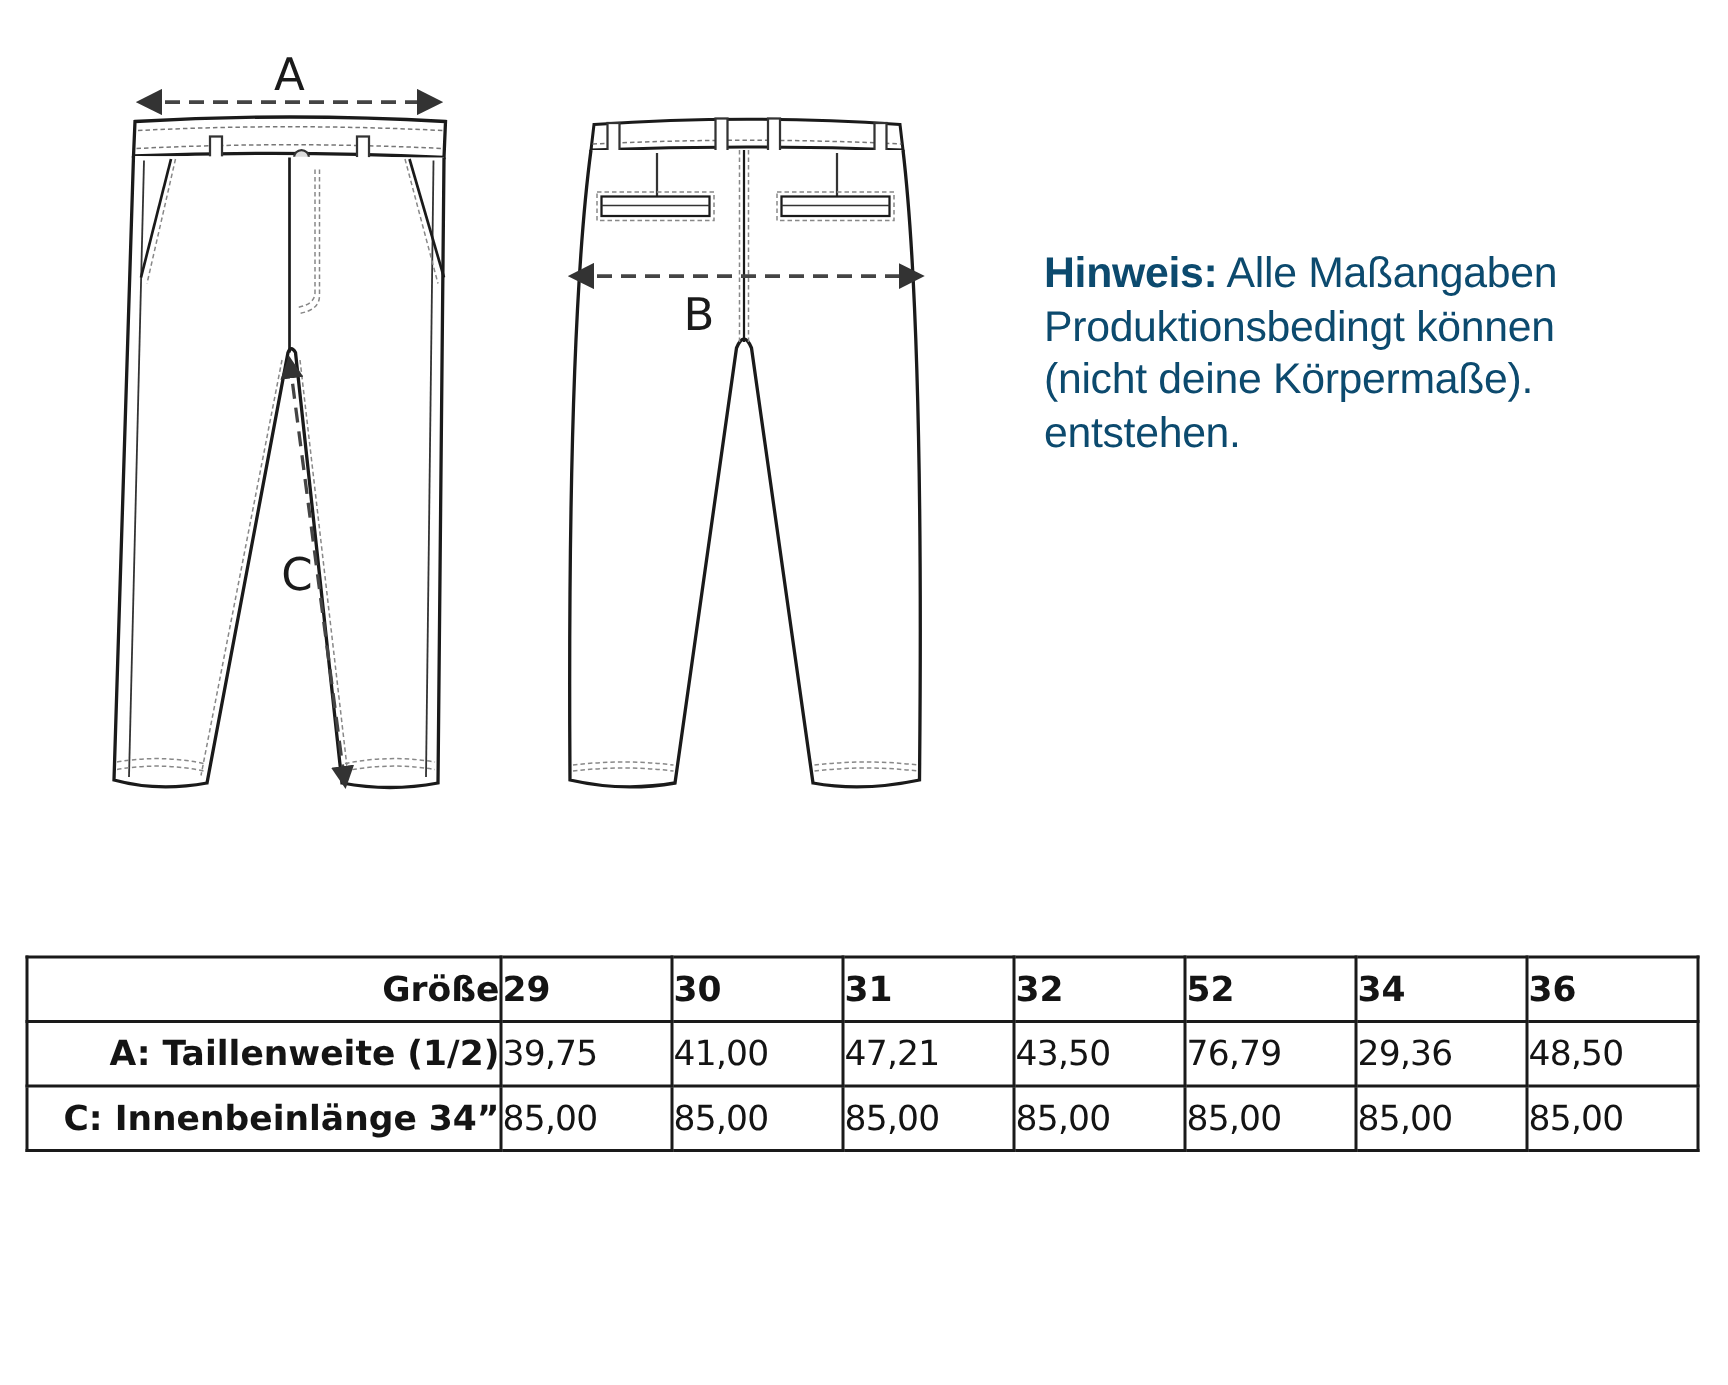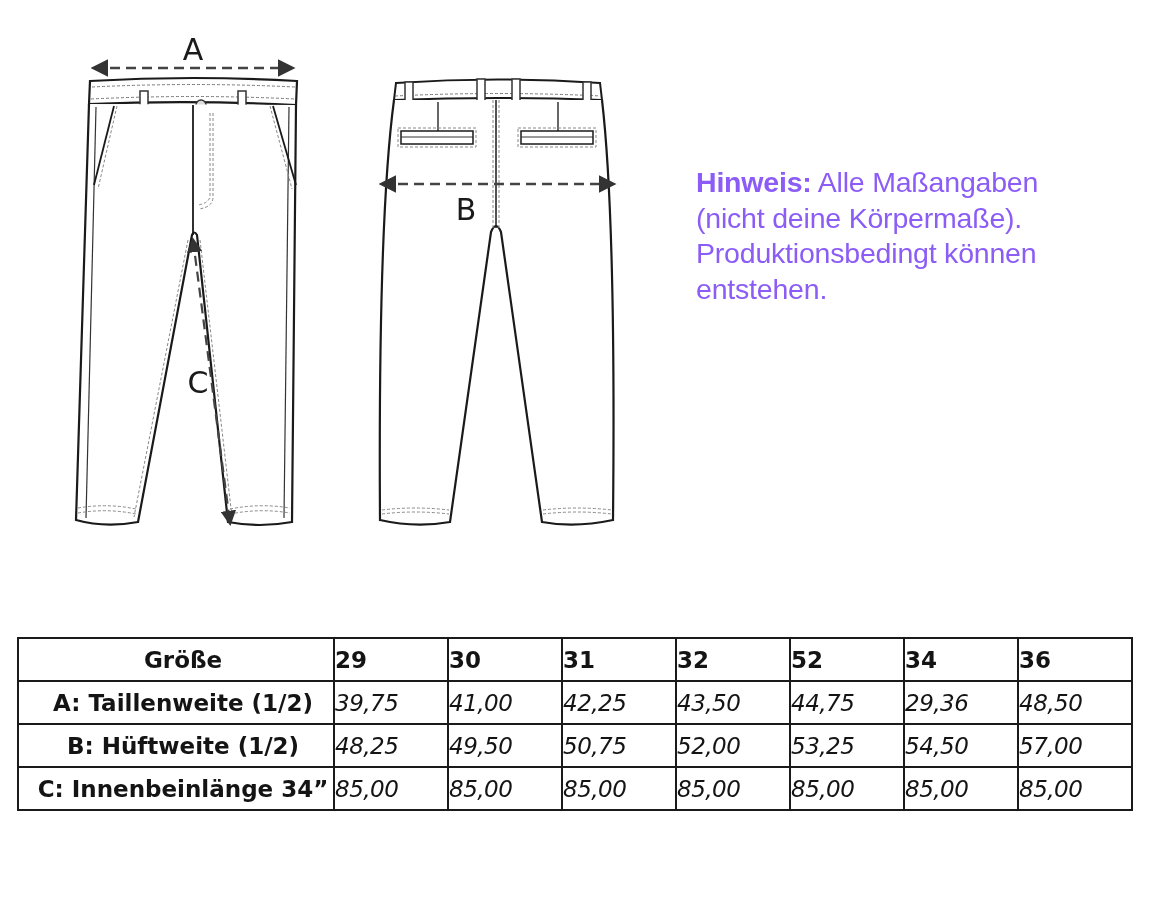--- a/index.html
+++ b/index.html
@@ -2,30 +2,30 @@
 <html><head>
 <meta charset="utf-8">
 <style>
   html, body { margin: 0; padding: 0; background: #ffffff; }
   body { width: 1152px; height: 923px; position: relative; overflow: hidden;
          font-family: "DejaVu Sans", "Liberation Sans", sans-serif; color: #111; }
   .figure { position: absolute; }
   .figure svg { display: block; }
   .note { position: absolute; left: 696px; top: 165px; width: 420px;
           font-family: "Liberation Sans", sans-serif; font-size: 28.5px; line-height: 35.6px;
-          color: #8b5cf6; letter-spacing: -0.2px; }
+          color: #0c4a6e; letter-spacing: -0.2px; }
   .note .lbl { font-weight: bold; }
   .note .line { display: block; white-space: nowrap; }
   table.sizes { position: absolute; left: 17px; top: 637px; border-collapse: collapse;
                 font-family: "DejaVu Sans", sans-serif; }
   table.sizes td, table.sizes th { border: 2.5px solid #1a1a1a; height: 41px; padding: 0;
                 font-size: 23px; text-align: left; color: #141414; }
   table.sizes th { font-weight: bold; }
-  table.sizes .rowhead { text-align: center; padding-left: 14px; font-weight: bold; width: 300px; }
-  table.sizes td.val { font-weight: normal; width: 112px; letter-spacing: -0.5px; font-style: italic; }
+  table.sizes .rowhead { text-align: right; padding-left: 14px; font-weight: bold; width: 300px; }
+  table.sizes td.val { font-weight: normal; width: 112px; letter-spacing: -0.5px; }
   table.sizes th.col { width: 112px; }
   .dim-label { font-family: "DejaVu Sans", sans-serif; font-size: 30px; fill: #1a1a1a; }
 </style>
 </head>
 <body>
 
 <div class="figure" style="left:60px; top:25px;">
   <svg width="290" height="520" viewBox="0 0 290 520">
     <defs>
       <marker id="arrA" viewBox="0 0 10 10" refX="8" refY="5" markerWidth="7" markerHeight="7" orient="auto-start-reverse">
@@ -108,56 +108,46 @@
 
     <path d="M12,440 Q45,436 79,440" fill="none" stroke="#888" stroke-width="1" stroke-dasharray="3,2"></path>
     <path d="M12,444 Q45,440 79,444" fill="none" stroke="#888" stroke-width="1" stroke-dasharray="3,2"></path>
     <path d="M173,440 Q207,436 242,440" fill="none" stroke="#888" stroke-width="1" stroke-dasharray="3,2"></path>
     <path d="M173,444 Q207,440 242,444" fill="none" stroke="#888" stroke-width="1" stroke-dasharray="3,2"></path>
   </svg>
 </div>
 
 <div class="note">
   <span class="line"><span class="lbl">Hinweis:</span><span> Alle Maßangaben</span></span>
+  <span class="line">Produktionsbedingt können</span>
   <span class="line">(nicht deine Körpermaße).</span>
-  <span class="line">Produktionsbedingt können</span>
   <span class="line">entstehen.</span>
 </div>
 
 <table class="sizes">
   <tbody>
       <tr>
     <th class="rowhead">Größe</th>
     <th class="col">29</th>
     <th class="col">30</th>
     <th class="col">31</th>
     <th class="col">32</th>
     <th class="col">52</th>
     <th class="col">34</th>
     <th class="col">36</th>
   </tr>
   <tr>
     <td class="rowhead">A: Taillenweite (1/2)</td>
     <td class="val">39,75</td>
     <td class="val">41,00</td>
-    <td class="val">42,25</td>
+    <td class="val">47,21</td>
     <td class="val">43,50</td>
-    <td class="val">44,75</td>
+    <td class="val">76,79</td>
     <td class="val">29,36</td>
     <td class="val">48,50</td>
-  </tr>
-  <tr>
-    <td class="rowhead">B: Hüftweite (1/2)</td>
-    <td class="val">48,25</td>
-    <td class="val">49,50</td>
-    <td class="val">50,75</td>
-    <td class="val">52,00</td>
-    <td class="val">53,25</td>
-    <td class="val">54,50</td>
-    <td class="val">57,00</td>
   </tr>
   <tr>
     <td class="rowhead">C: Innenbeinlänge 34”</td>
     <td class="val">85,00</td>
     <td class="val">85,00</td>
     <td class="val">85,00</td>
     <td class="val">85,00</td>
     <td class="val">85,00</td>
     <td class="val">85,00</td>
     <td class="val">85,00</td>

